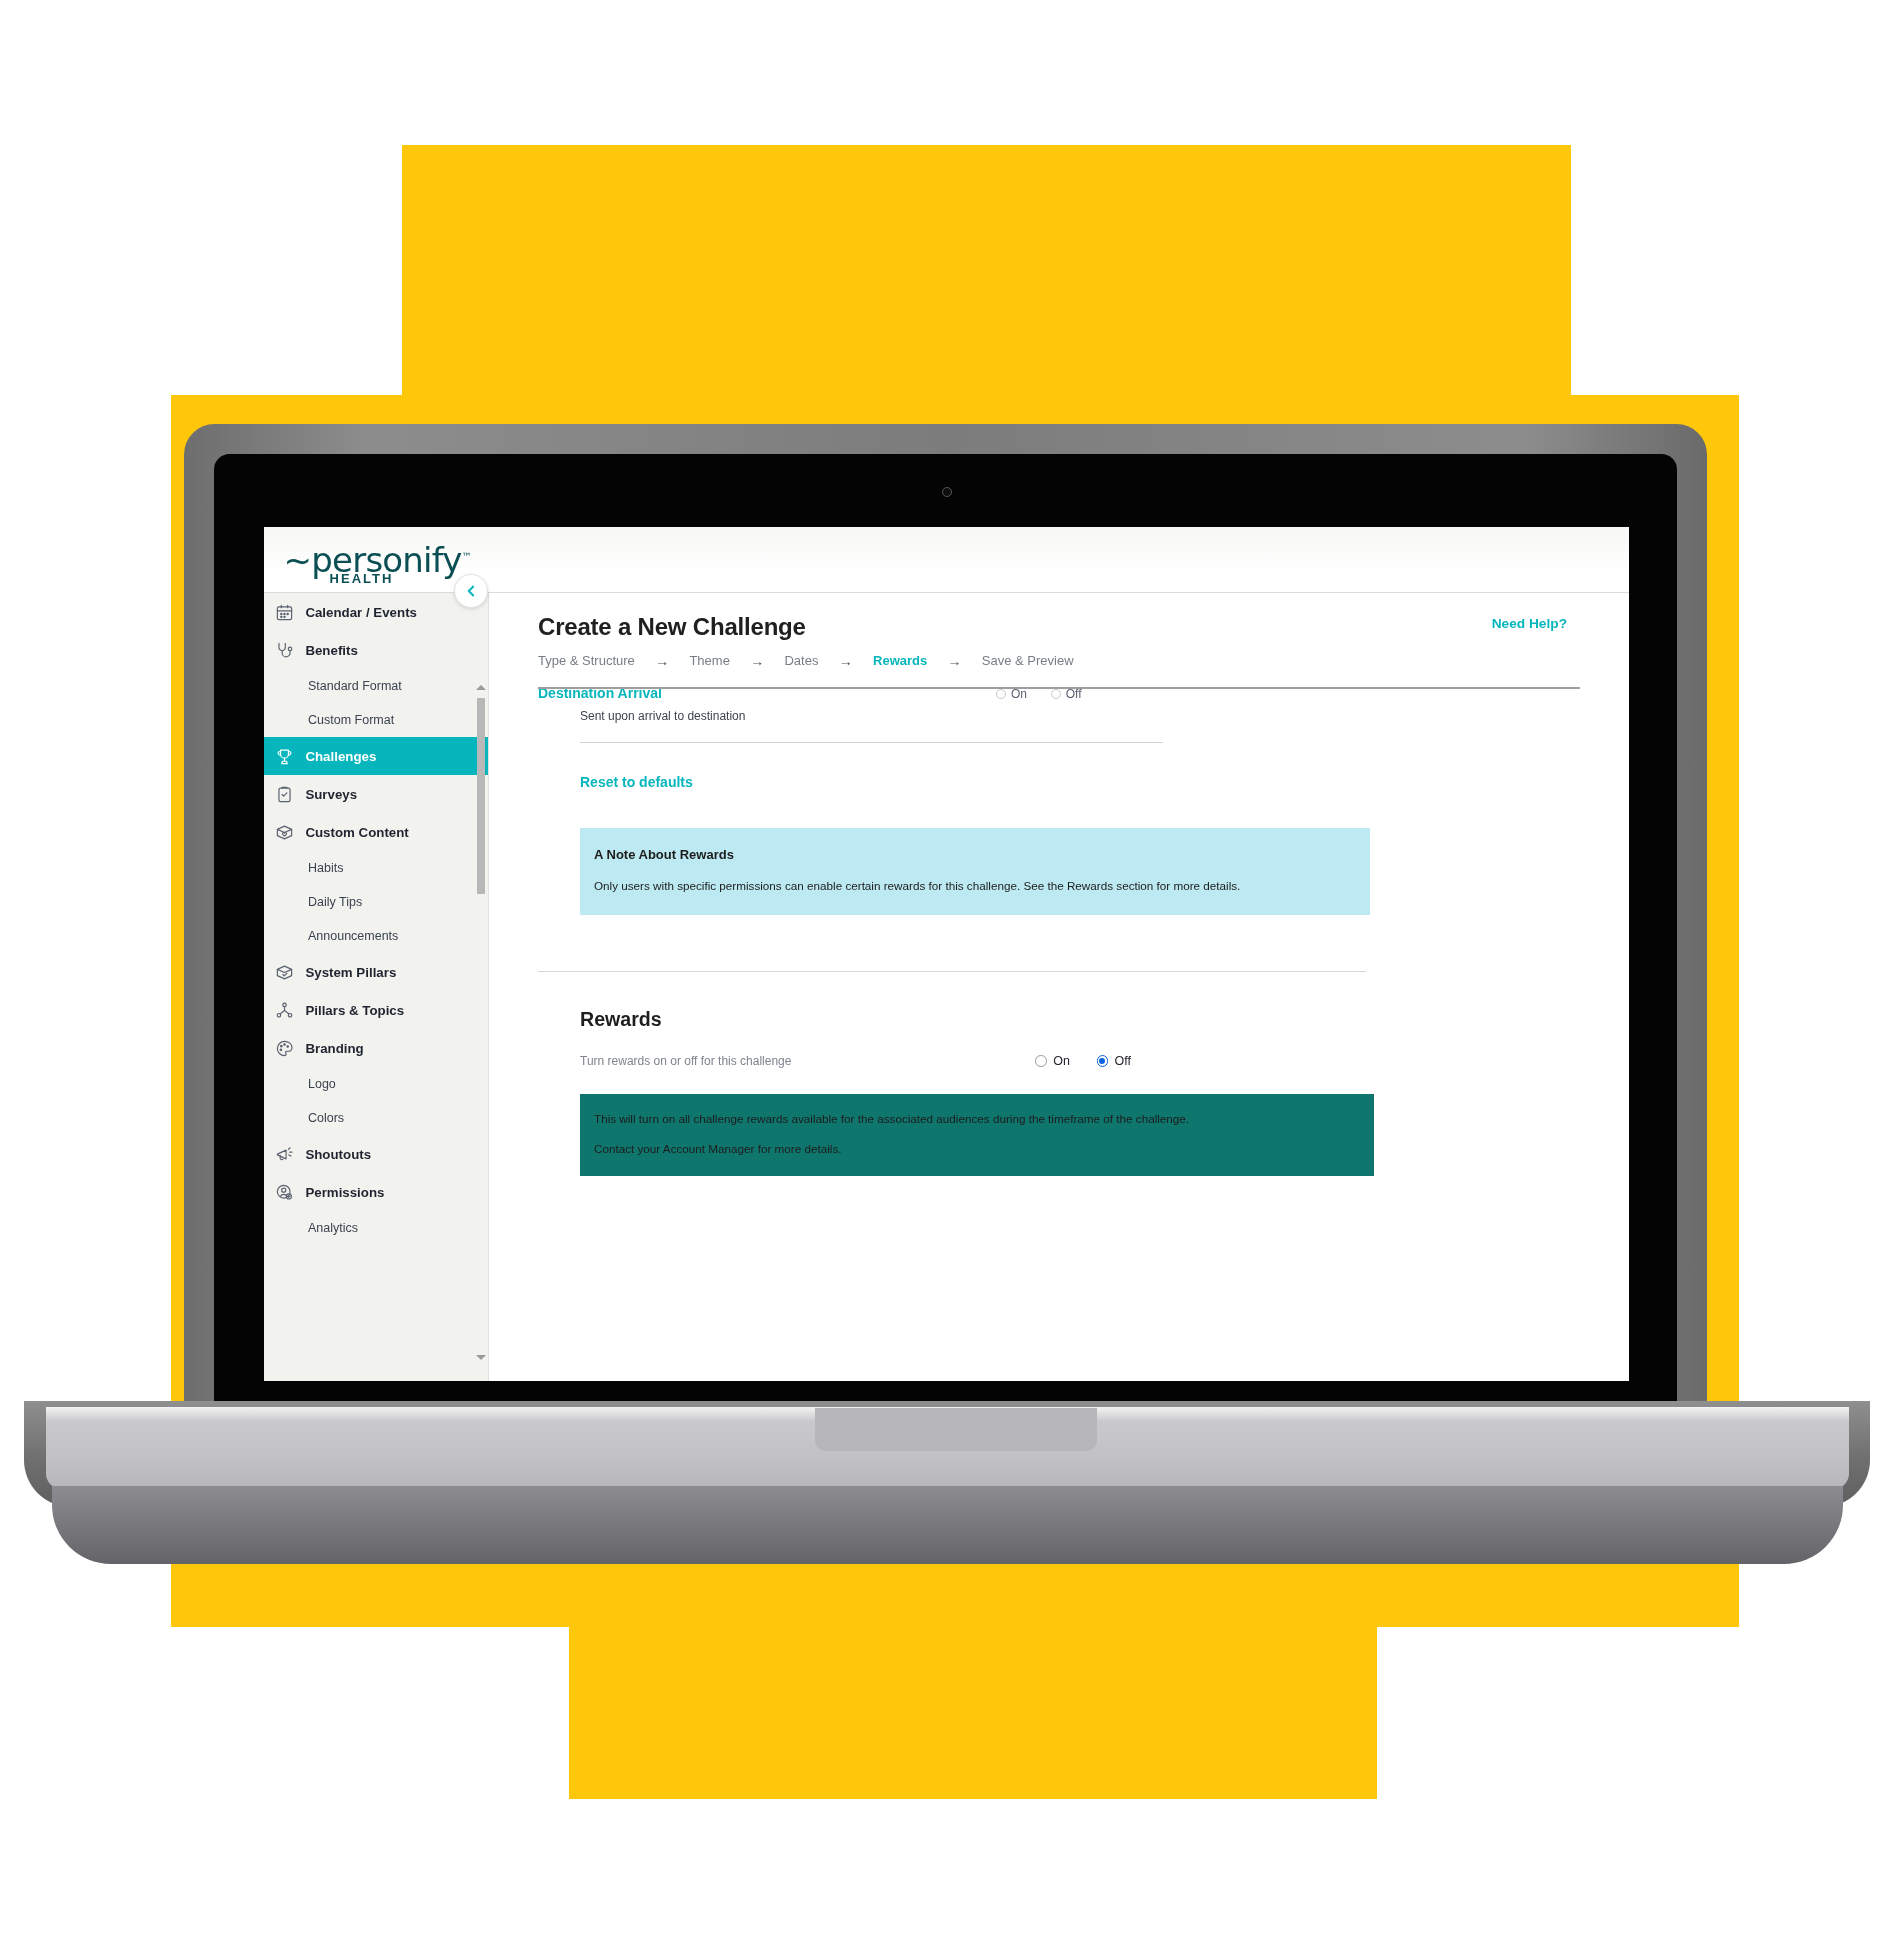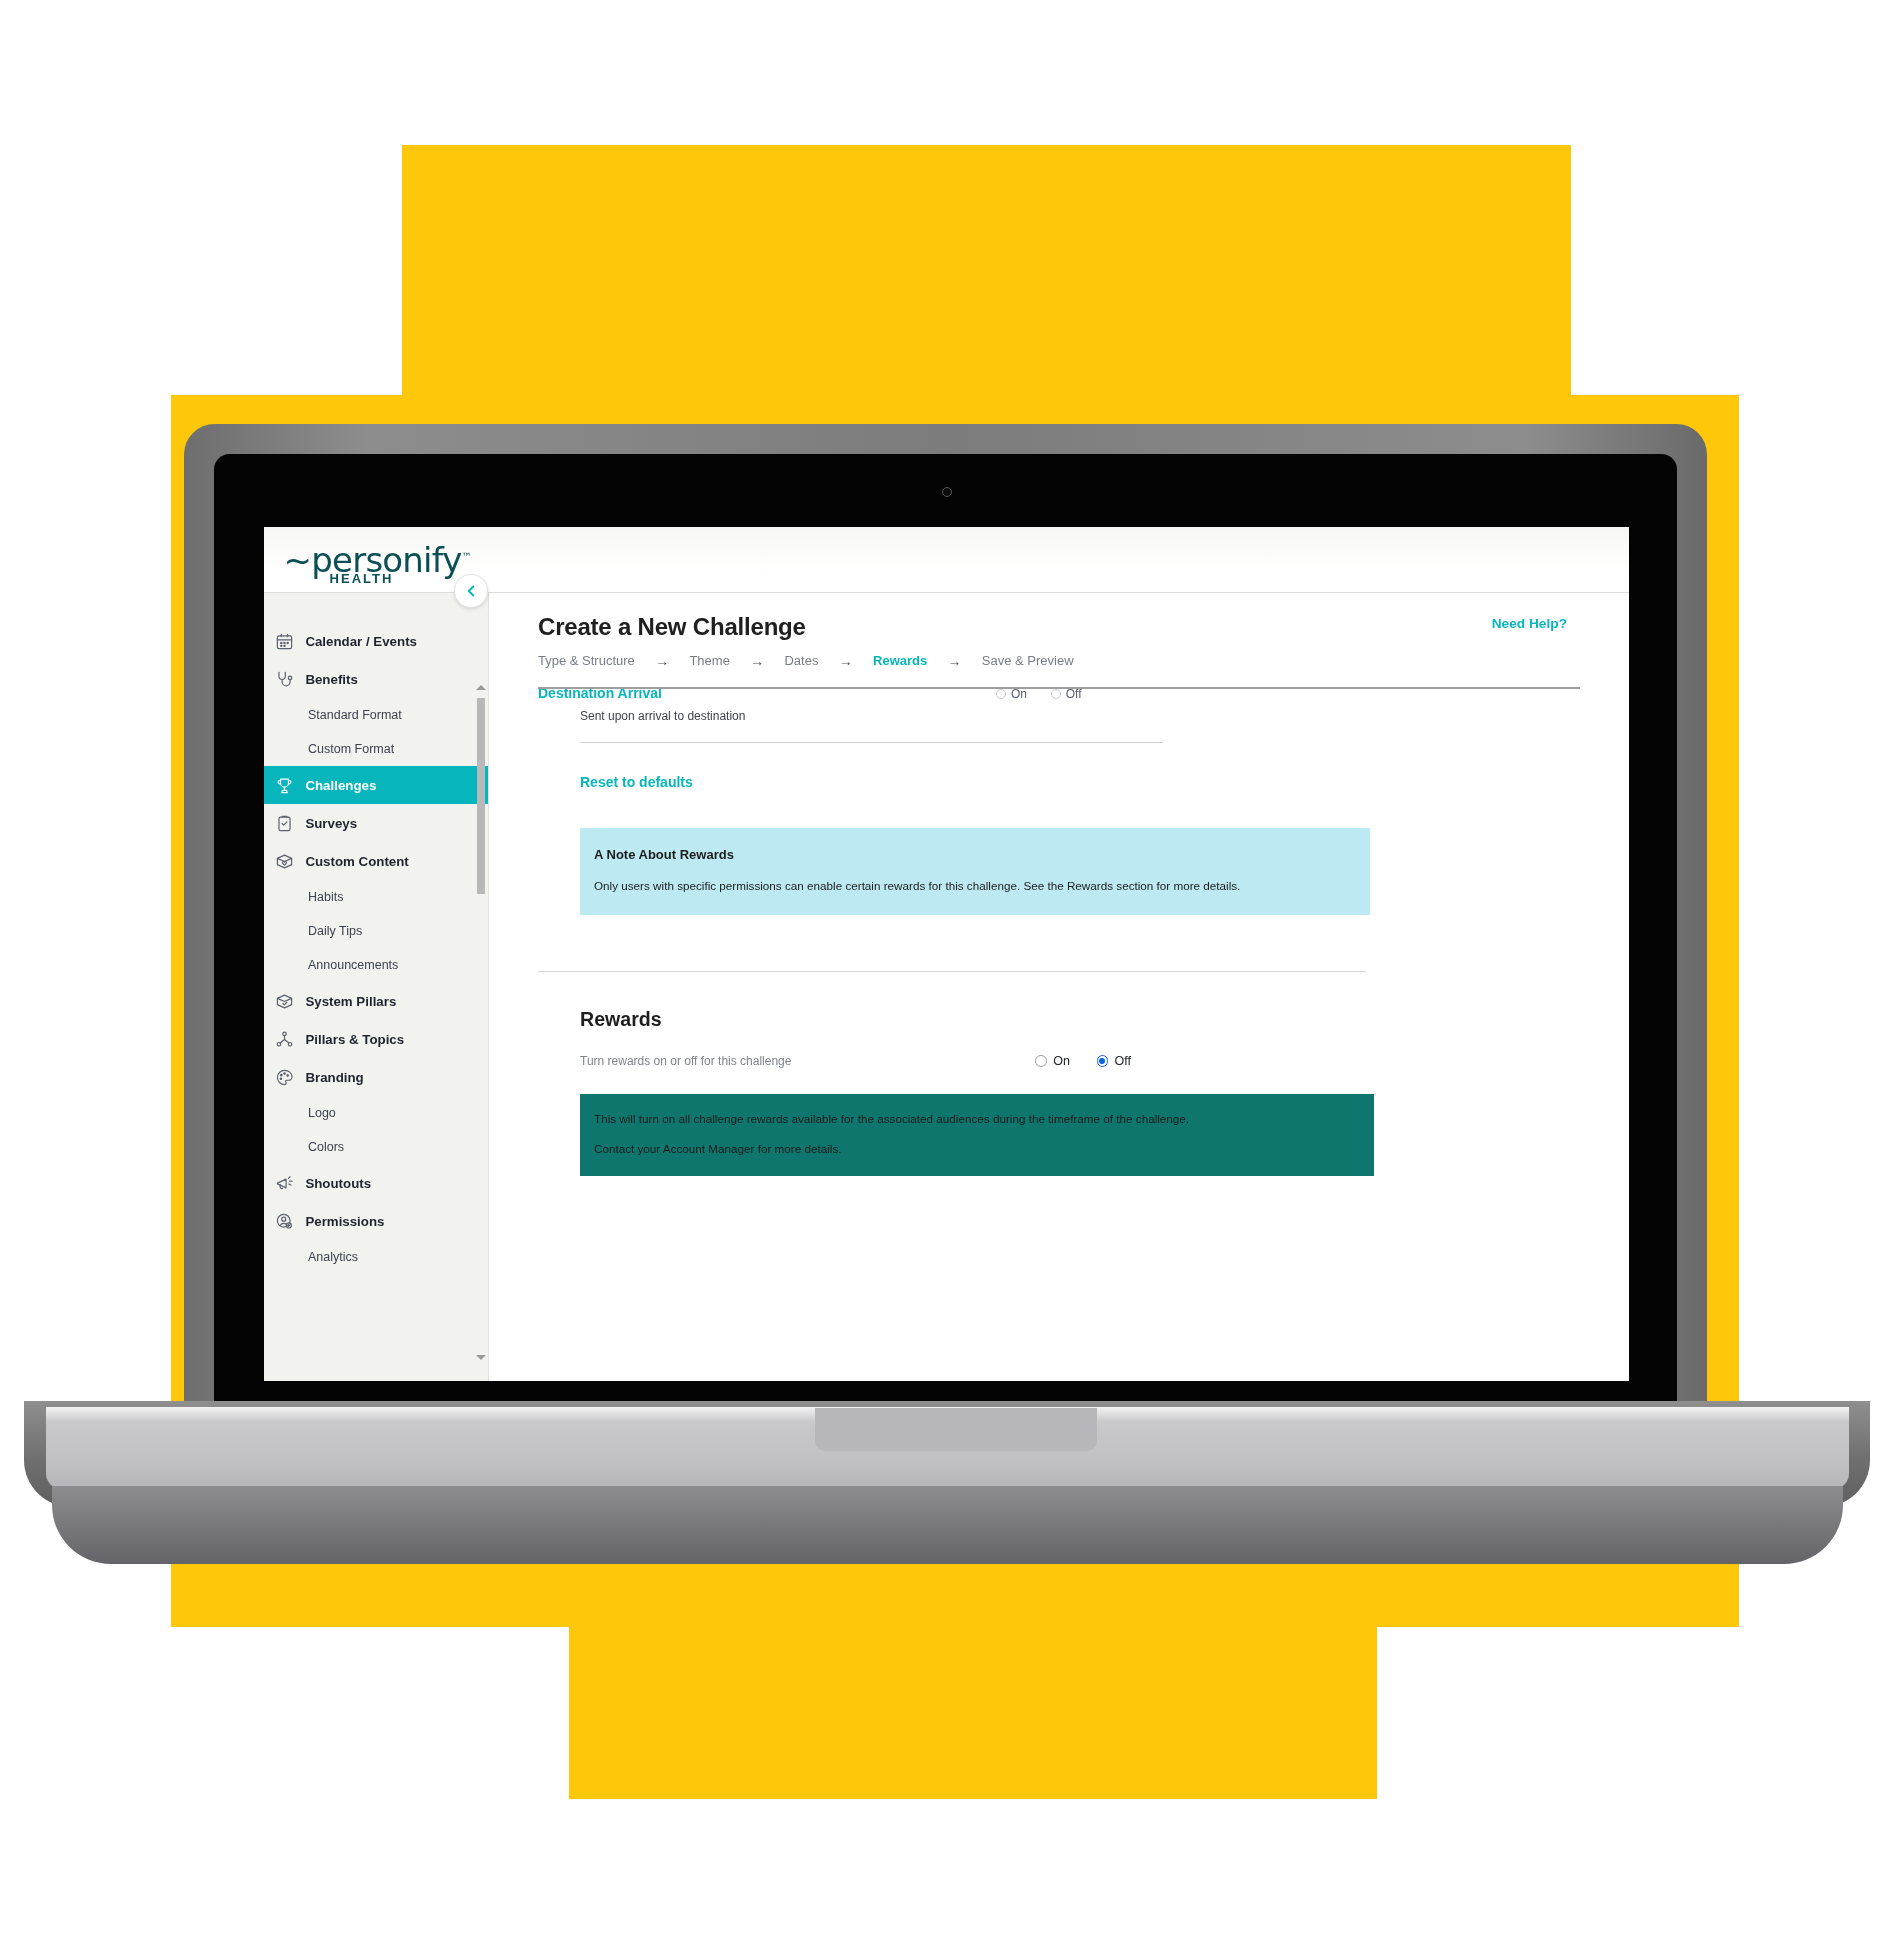--- a/index.html
+++ b/index.html
@@ -110,21 +110,21 @@
   }
 
   
   .sidebar {
     position: absolute; left: 0; top: 66px;
     width: 225px; height: calc(100% - 66px);
     background: #f2f2ee;
     border-right: 0.8px solid #e2e2dc;
     overflow: hidden;
   }
-  .nav-list { padding-top: 29px; }
+  .nav-list { }
   .nav-item {
     display: flex; align-items: center;
     height: 38px; padding-left: 10.2px;
     cursor: pointer;
   }
   .nav-item.top { font-weight: 700; color: #1f2430; font-size: 13.3px; }
   .nav-item.sub { padding-left: 44px; font-weight: 400; color: #3b4250; font-size: 12.5px; height: 34px; }
   .nav-item.active {
     background: #06B6BC; color: #ffffff;
     margin-left: 0; width: 100%;

